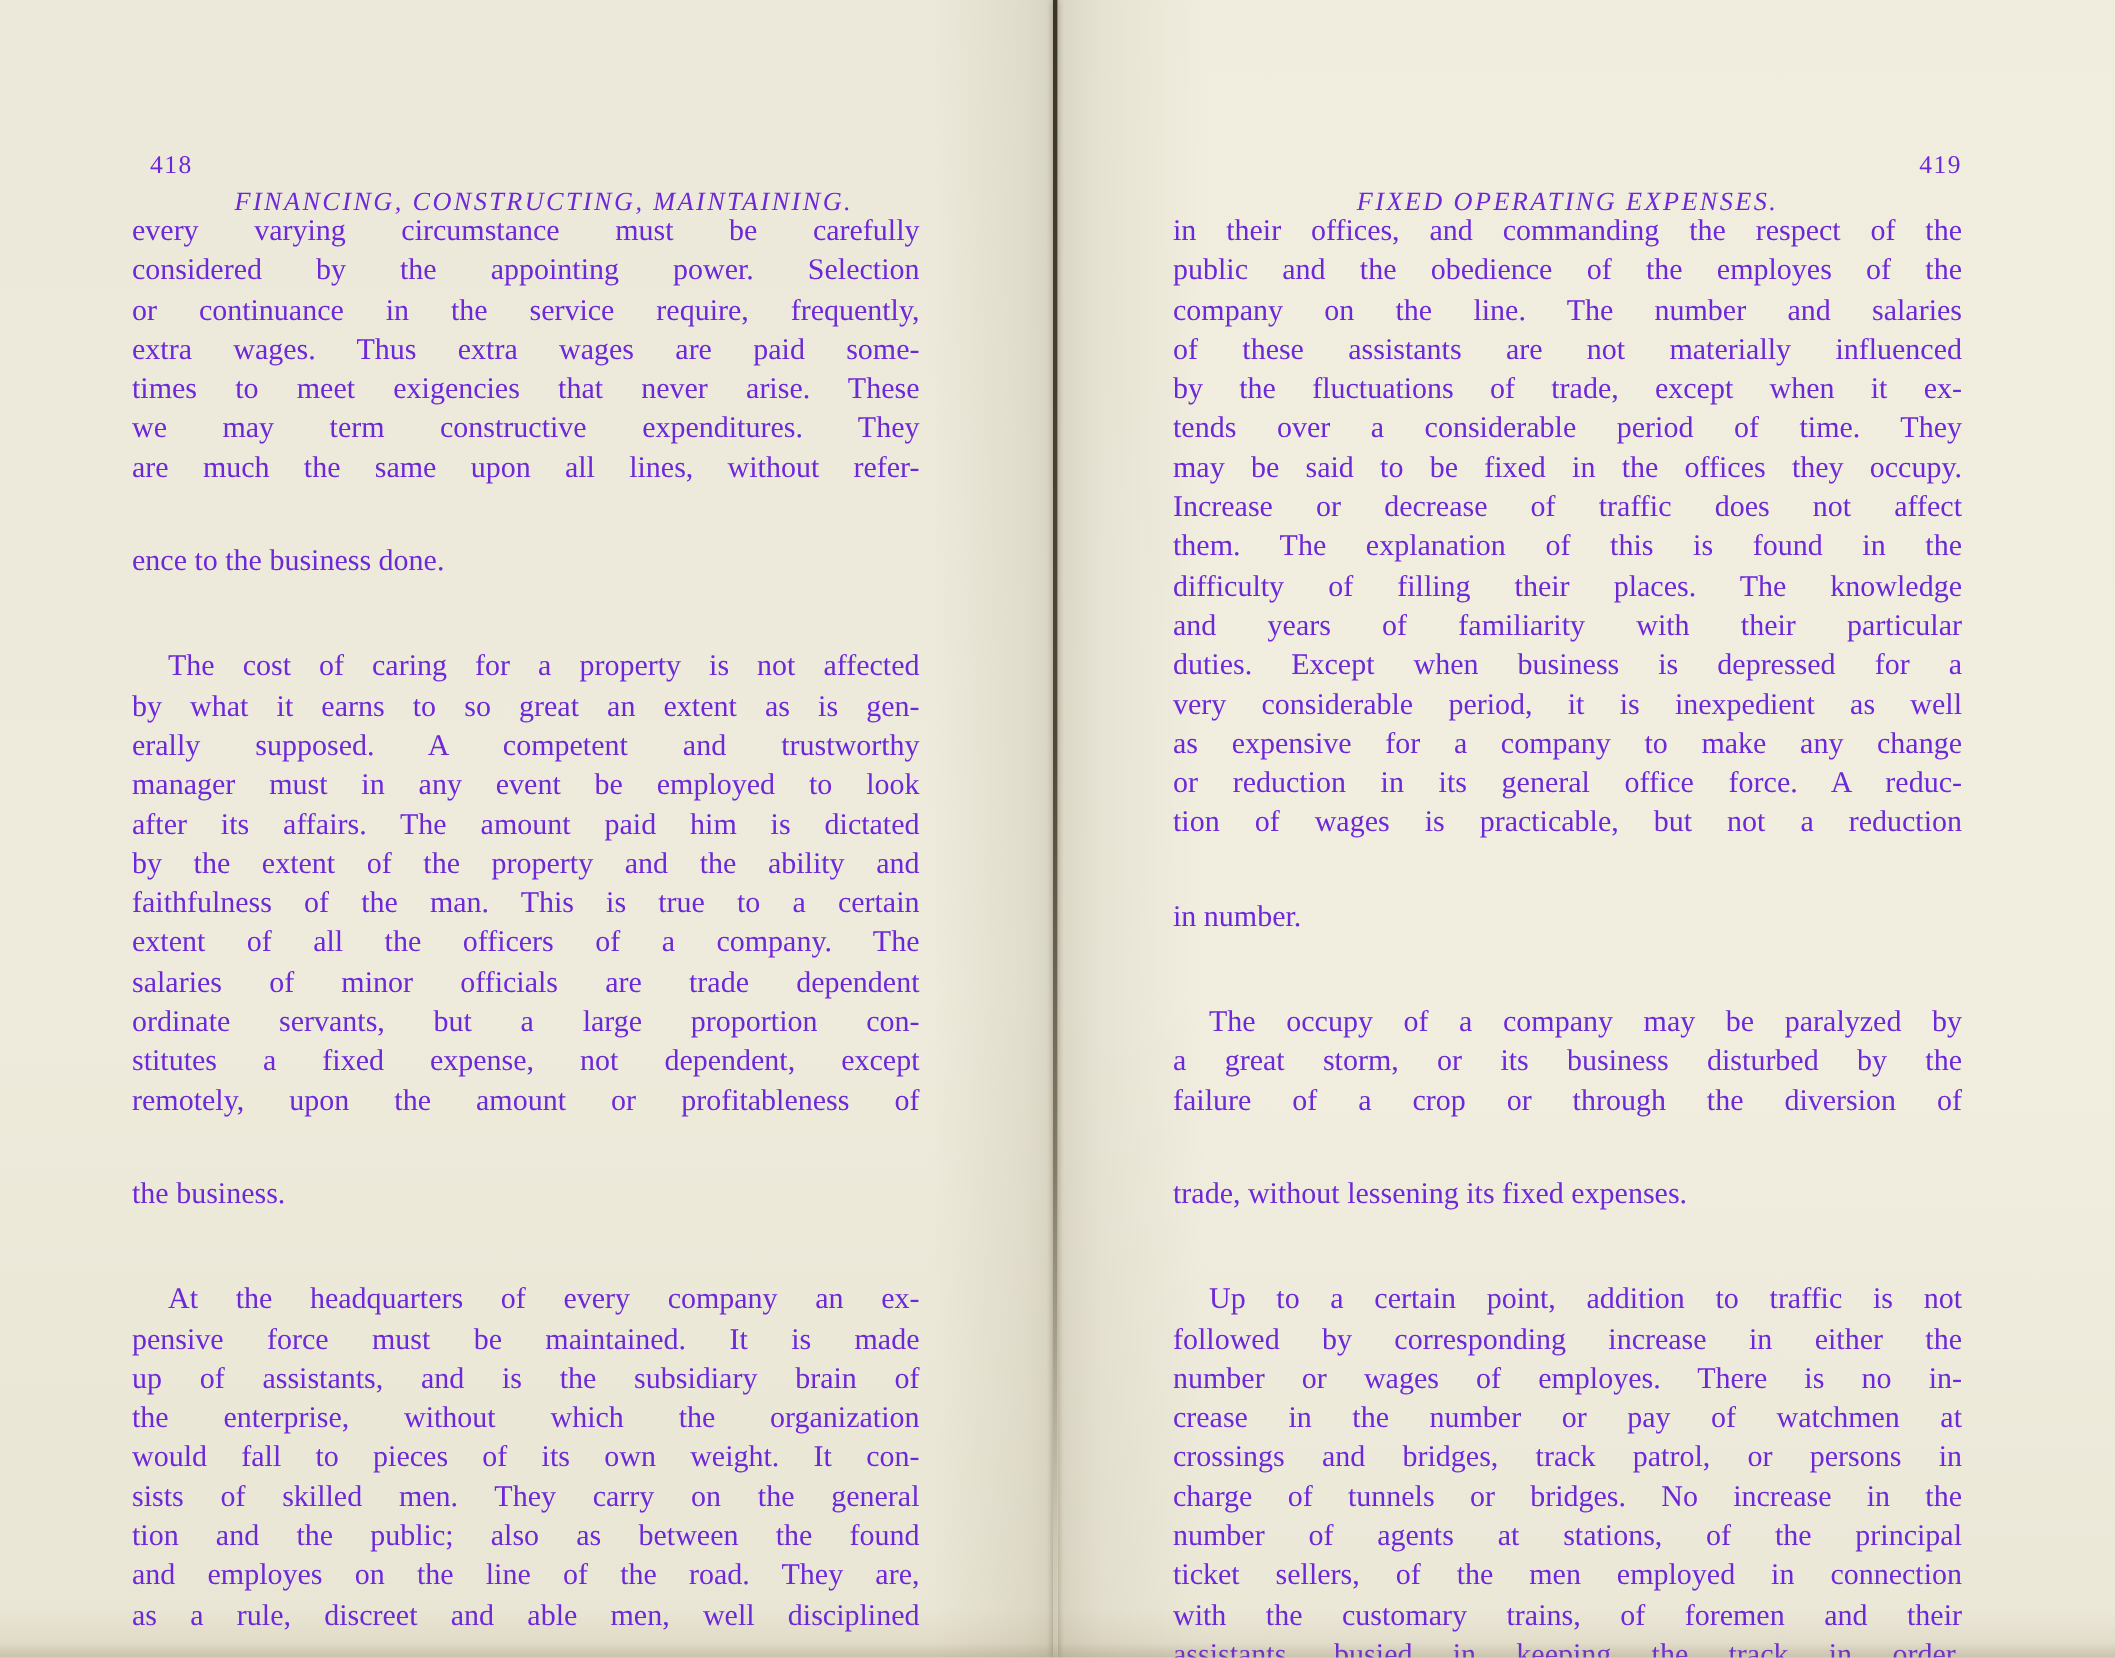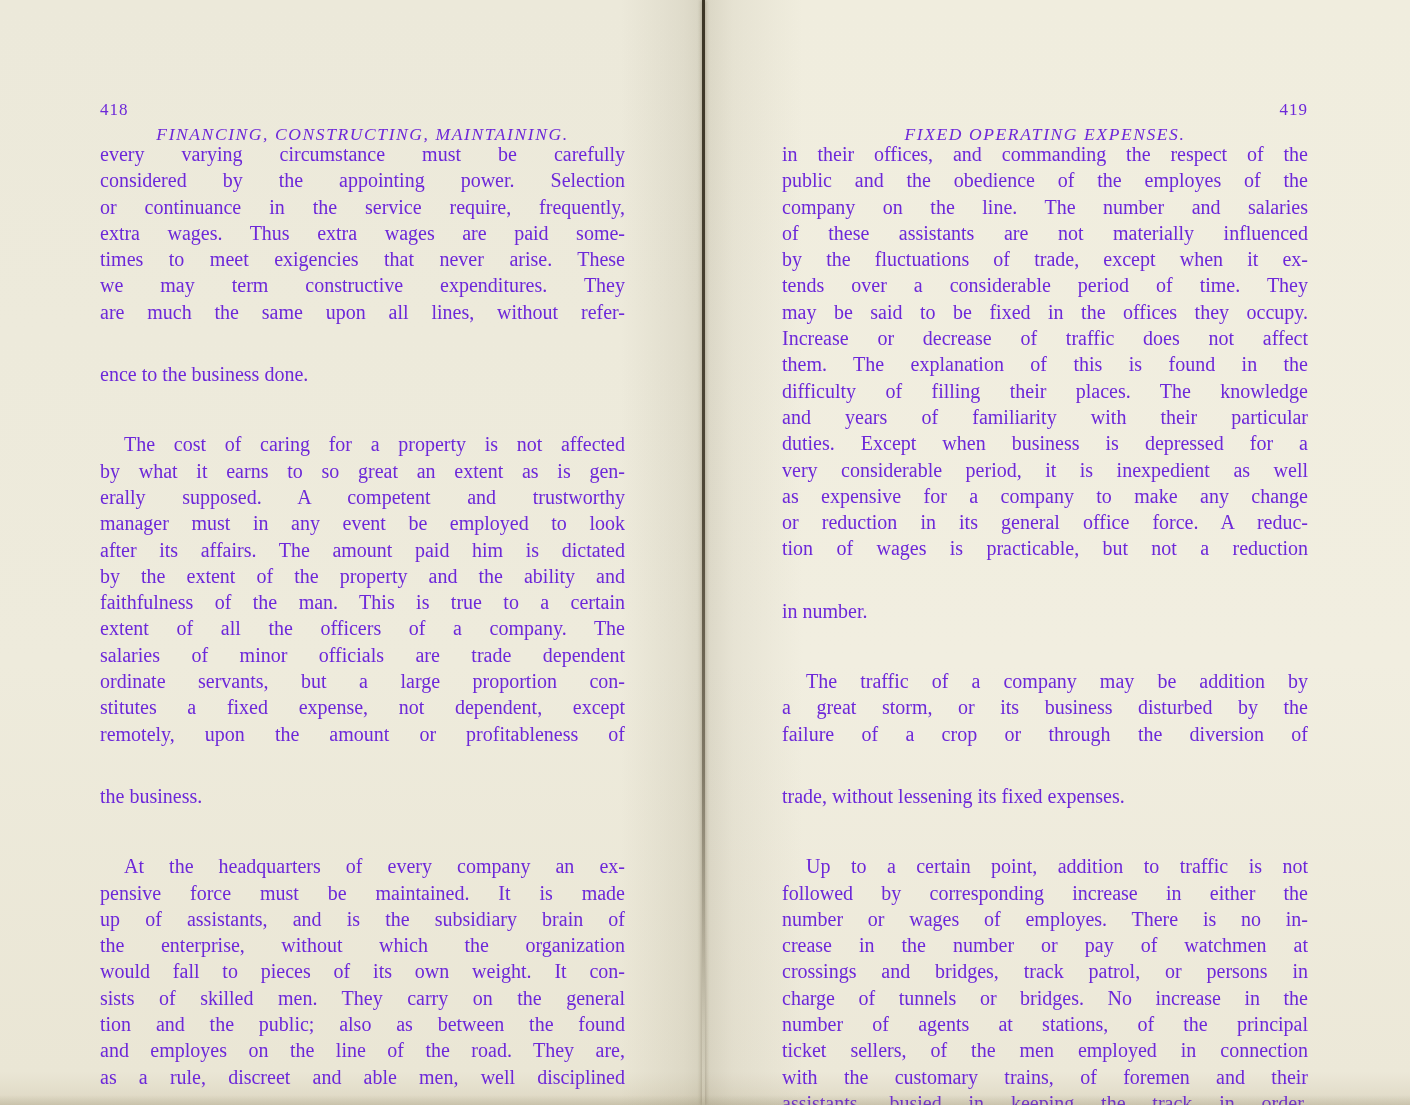--- a/index.html
+++ b/index.html
@@ -70,21 +70,21 @@
   }
   .head-left  { left: 100px; width: 525px; }
   .head-left .page-num  { left: 0; }
   .head-right { left: 782px; width: 526px; }
   .head-right .page-num { right: 0; }
 
   .body-text {
     position: absolute;
     top: 141px;
   }
-  .body-left  { left: 100px; width: 525px; }
+  .body-left  { left: 88px; width: 525px; }
   .body-right { left: 782px; width: 526px; }
 
   .line {
     height: 26.3px;
     line-height: 26.3px;
     font-size: 20px;
     text-align: justify;
     text-align-last: justify;
     white-space: nowrap; 
     overflow: visible;
@@ -153,21 +153,21 @@
       <div class="line">Increase or decrease of traffic does not affect</div>
       <div class="line">them. The explanation of this is found in the</div>
       <div class="line">difficulty of filling their places. The knowledge</div>
       <div class="line">and years of familiarity with their particular</div>
       <div class="line">duties. Except when business is depressed for a</div>
       <div class="line">very considerable period, it is inexpedient as well</div>
       <div class="line">as expensive for a company to make any change</div>
       <div class="line">or reduction in its general office force. A reduc-</div>
       <div class="line">tion of wages is practicable, but not a reduction</div>
       <div class="line para-end">in number.</div>
-      <div class="line indent">The traffic of a company may be addition by</div>
+      <div class="line indent">The occupy of a company may be paralyzed by</div>
       <div class="line">a great storm, or its business disturbed by the</div>
       <div class="line">failure of a crop or through the diversion of</div>
       <div class="line para-end">trade, without lessening its fixed expenses.</div>
       <div class="line indent">Up to a certain point, addition to traffic is not</div>
       <div class="line">followed by corresponding increase in either the</div>
       <div class="line">number or wages of employes. There is no in-</div>
       <div class="line">crease in the number or pay of watchmen at</div>
       <div class="line">crossings and bridges, track patrol, or persons in</div>
       <div class="line">charge of tunnels or bridges. No increase in the</div>
       <div class="line">number of agents at stations, of the principal</div>

